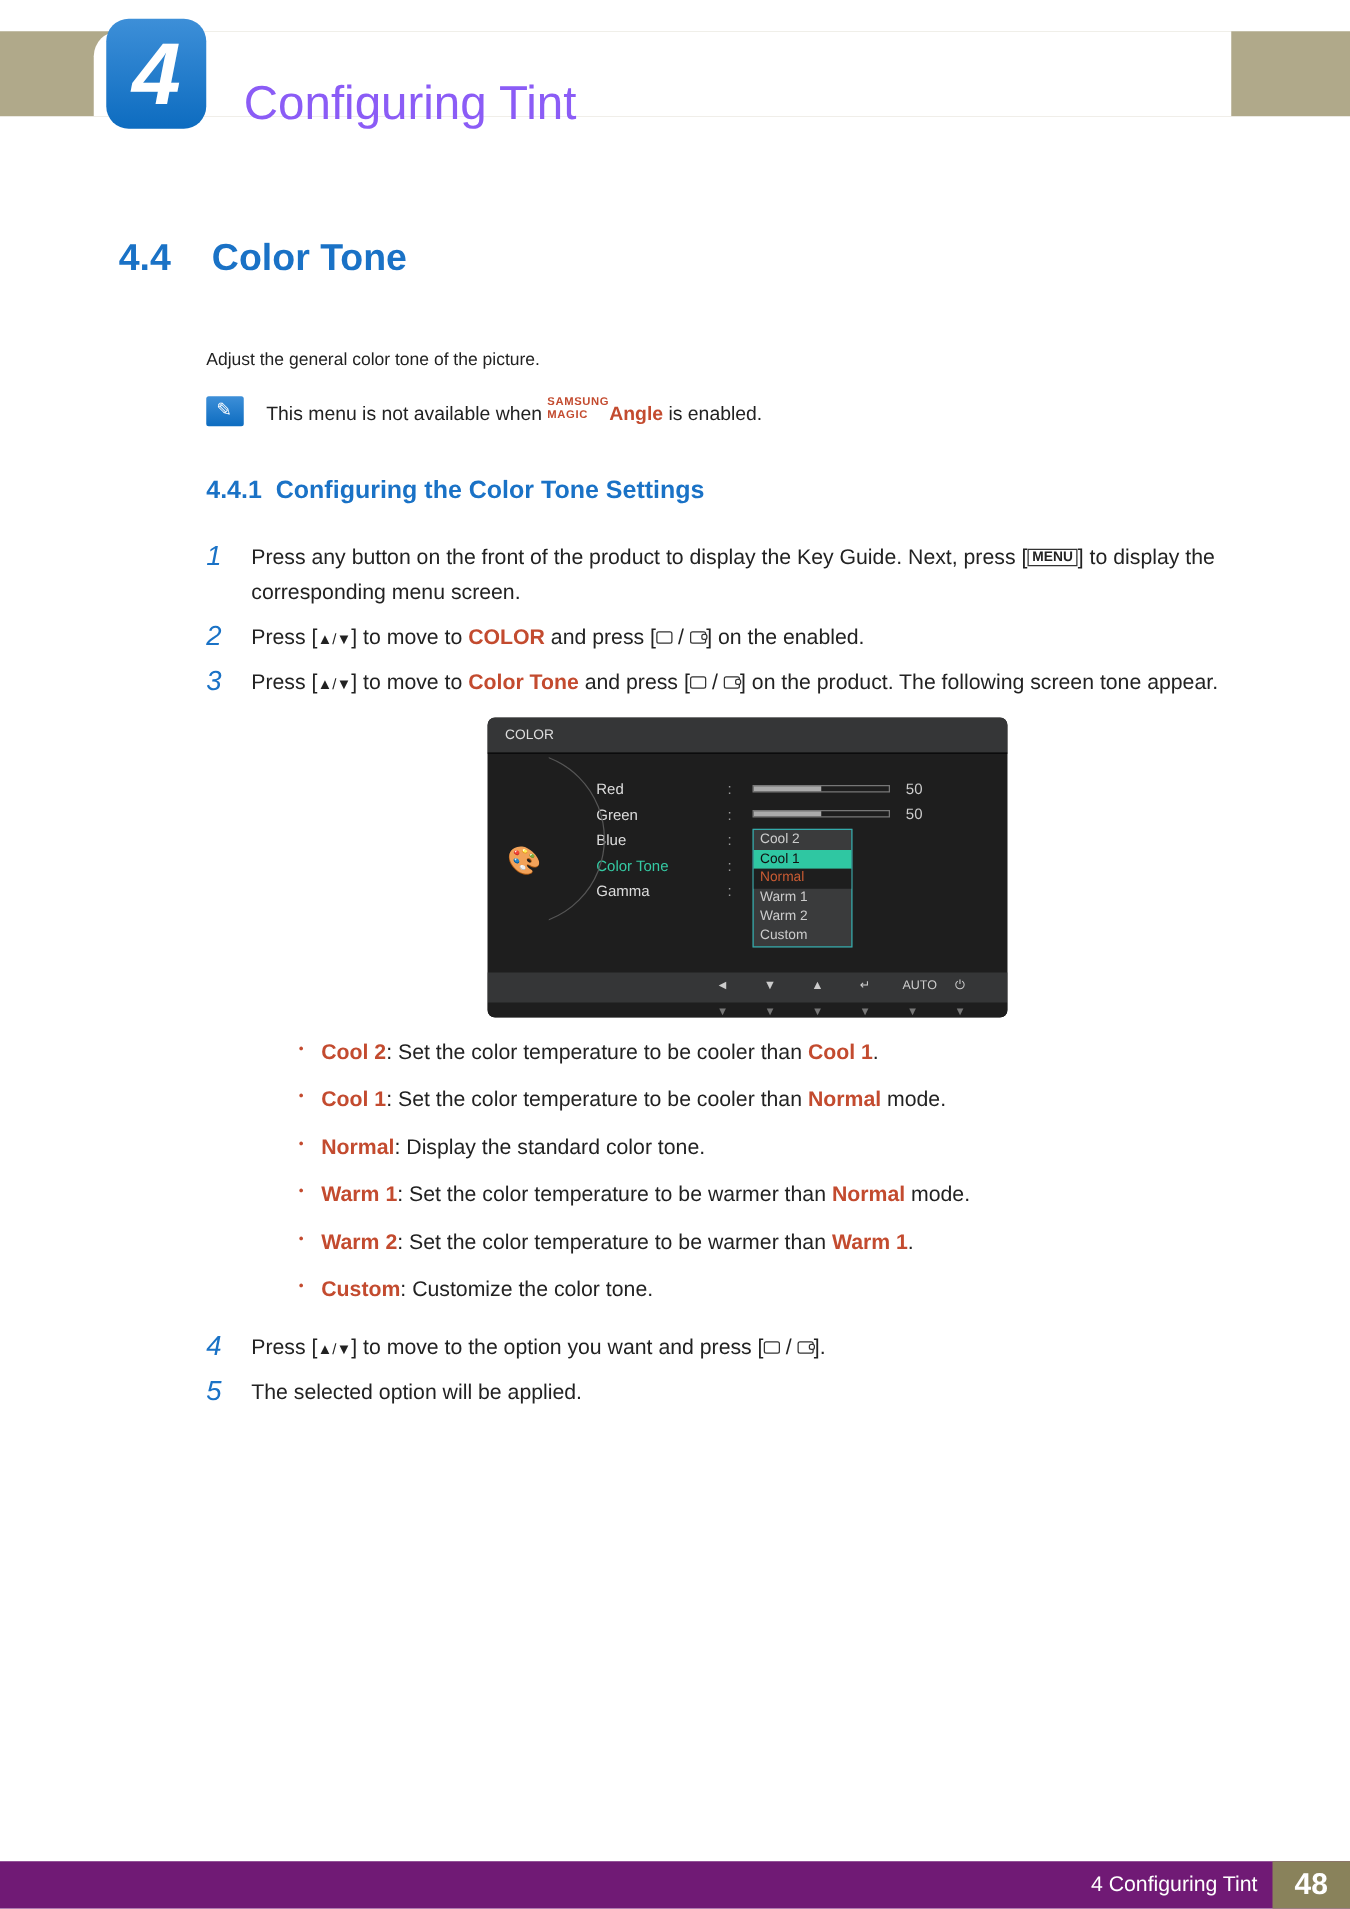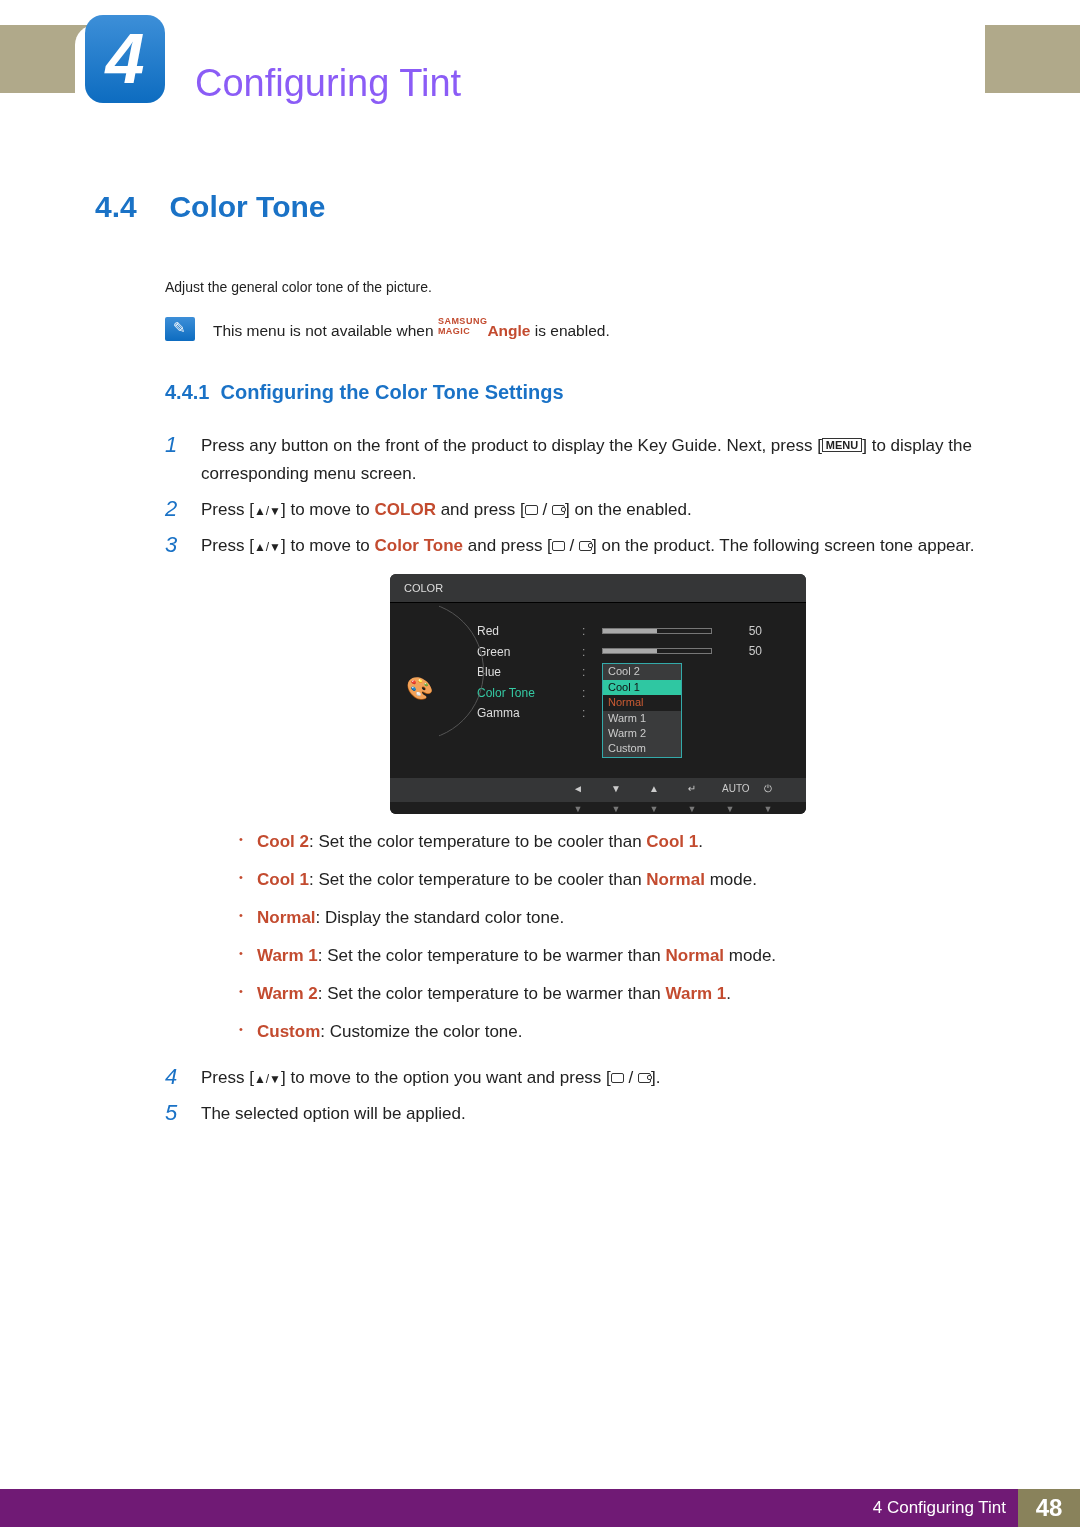--- a/index.html
+++ b/index.html
@@ -228,21 +228,21 @@
     width: 10px;
     font-size: 12px;
     color: #999;
     line-height: 1.7;
   }
   .osd-values {
     flex: 1;
     font-size: 12px;
     line-height: 1.7;
   }
-  .slider-row { display: flex; align-items: center; gap: 24px; height: 20px; }
+  .slider-row { display: flex; align-items: center; gap: 0; height: 20px; }
   .slider-track {
     border: 1px solid #777;
     width: 110px; height: 6px;
     position: relative;
   }
   .slider-fill { background: #aaa; height: 100%; width: 50%; }
   .slider-val { color: #ccc; width: 26px; text-align: right; }
   .tone-list {
     border: 1px solid #3aa;
     width: 80px;

